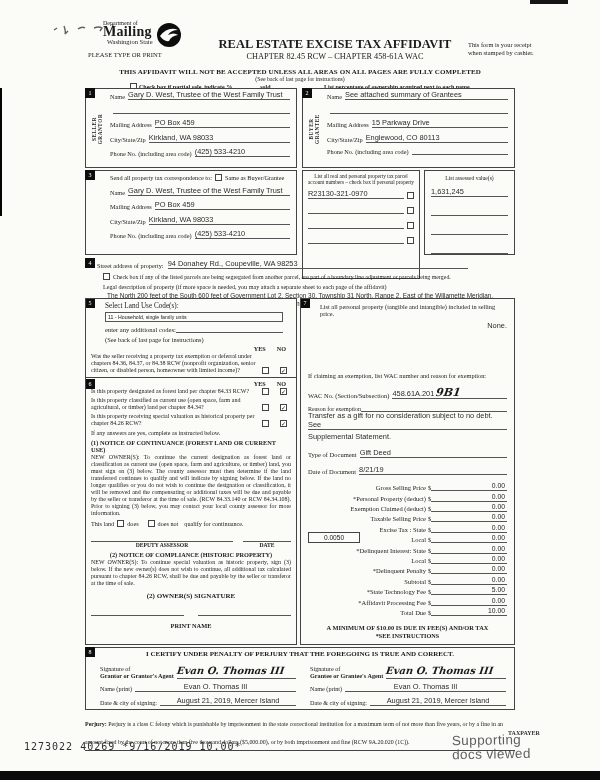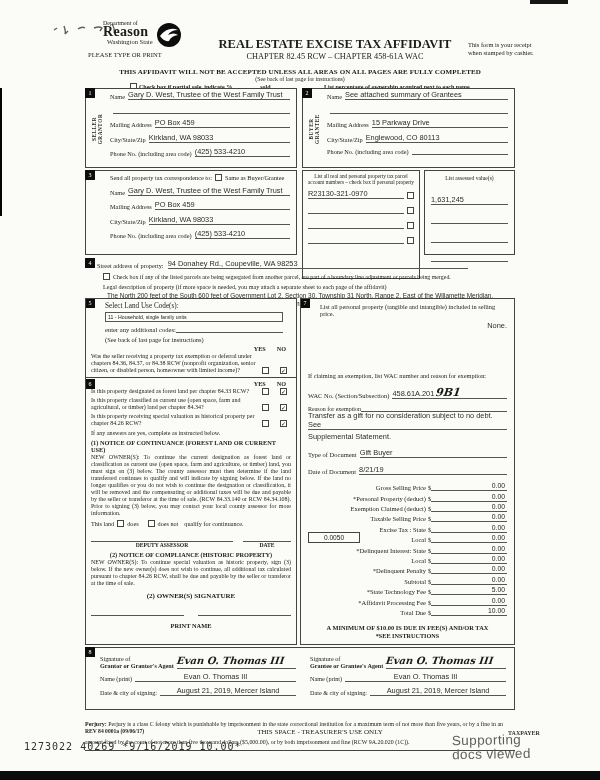--- a/index.html
+++ b/index.html
@@ -68,21 +68,21 @@
   <div class="edge-left"></div>
   <div class="bottom-bar"></div>
   <div class="tr-mark"></div>
   <svg style="position:absolute;left:50px;top:20px;" width="90" height="18" viewBox="0 0 90 18">
     <path d="M4 10 l3 -2 M14 6 q2 6 1 8 l3 -3 M28 9 q4 -3 7 -1 M44 8 q5 -2 8 0 l-2 3 M62 4 q3 5 2 9" stroke="#3a3a3a" stroke-width="1.4" fill="none" opacity="0.8"></path>
   </svg>
 
   <div class="logo-wrap">
     <div>
       <div class="dept1">Department of</div>
-      <div class="dept2">Reason</div>
+      <div class="dept2">Mailing</div>
       <div class="dept3">Washington State</div>
     </div>
     <svg width="26" height="26" viewBox="0 0 26 26" style="margin-left:3px;margin-top:2px;">
       <circle cx="13" cy="13" r="12" fill="#0d0d0d"></circle>
       <path d="M4 14 q8 -10 18 -6 q-7 0 -10 5 q6 -3 10 0 q-7 1 -9 6 q-5 1 -9 -5z" fill="#fbfbf8"></path>
     </svg>
   </div>
   <div class="title">REAL ESTATE EXCISE TAX AFFIDAVIT</div>
   <div class="chapter">CHAPTER 82.45 RCW – CHAPTER 458-61A WAC</div>
   <div class="receipt-note">
@@ -200,21 +200,21 @@
         <span class="cb"></span>
       </div>
     <div class="frow" style="margin:7px 5px 0 5px;gap:3px;">
         <span class="uf" style="flex:1;height:7px;"></span>
         <span class="cb"></span>
       </div>
   </div>
 
   <div class="bx" style="left:424px;top:170px;width:91px;height:85px;">
     <div class="center" style="font-size:5.6px;margin-top:4px;">List assessed value(s)</div>
-    <div class="uf fill" style="margin:14px 6px 0 6px;">1,631,245</div>
+    <div class="uf fill" style="margin:6px 6px 0 6px;">1,631,245</div>
     <div class="uf" style="margin:11px 6px 0 6px;height:7px;"></div>
     <div class="uf" style="margin:11px 6px 0 6px;height:7px;"></div>
     <div class="uf" style="margin:11px 6px 0 6px;height:7px;"></div>
   </div>
 
   <div style="position:absolute;left:85px;top:259px;width:430px;">
     <div class="frow" style="position:relative;padding-left:12px;">
       <div class="badge" style="left:0;top:-1px;">4</div>
       <span class="lbl">Street address of property:</span>
       <span class="uf fill" style="flex:1;margin-left:4px;max-width:300px;">94 Donahey Rd., Coupeville, WA 98253</span>
@@ -319,21 +319,21 @@
 
       <div class="frow" style="margin-top:5px;">
         <span style="font-size:6px;">Reason for exemption</span>
         <span class="uf" style="flex:1;height:7px;"></span>
       </div>
       <div class="uf fill" style="margin-top:-1px;">Transfer as a gift for no consideration subject to no debt. See</div>
       <div class="fill" style="margin-top:2px;">Supplemental Statement.</div>
 
       <div class="frow" style="margin-top:7px;">
         <span style="font-size:6.5px;">Type of Document</span>
-        <span class="uf fill" style="flex:1;margin-left:3px;">Gift Buyer</span>
+        <span class="uf fill" style="flex:1;margin-left:3px;">Gift Deed</span>
       </div>
       <div class="frow" style="margin-top:7px;">
         <span style="font-size:6.5px;">Date of Document</span>
         <span class="uf fill" style="flex:1;margin-left:3px;">8/21/19</span>
       </div>
 
       <div style="margin-top:6px;">
         <div class="feerow">
             <span class="feelabel">Gross Selling Price</span>
             <span class="dollar">$</span>
@@ -402,20 +402,21 @@
           </div>
       </div>
 
       <div class="b center" style="font-size:6.4px;margin-top:8px;">A MINIMUM OF $10.00 IS DUE IN FEE(S) AND/OR TAX</div>
       <div class="b center" style="font-size:6.2px;margin-top:1px;">*SEE INSTRUCTIONS</div>
     </div>
   </div>
 
   <div class="bx" style="left:85px;top:647px;width:430px;height:63px;">
     <div class="badge" style="left:-1px;top:-1px;">8</div>
+    <div class="b center" style="font-size:7px;margin-top:2px;">I CERTIFY UNDER PENALTY OF PERJURY THAT THE FOREGOING IS TRUE AND CORRECT.</div>
     <div style="display:flex;gap:14px;padding:2px 8px 0 14px;">
       <div style="flex:1;">
         <div class="frow">
           <span style="font-size:6.2px;line-height:7px;"><span>Signature of</span><br><span class="b">Grantor or Grantor's Agent</span></span>
           <span class="uf" style="flex:1;margin-left:3px;"><span class="hand">Evan O. Thomas III</span></span>
         </div>
         <div class="frow" style="margin-top:3px;">
             <span style="font-size:6.2px;">Name (print)</span>
             <span class="uf fill center" style="flex:1;margin-left:3px;">Evan O. Thomas III</span>
           </div>
@@ -438,25 +439,20 @@
             <span class="uf fill center" style="flex:1;margin-left:3px;">August 21, 2019, Mercer Island</span>
           </div>
       </div>
     </div>
   </div>
 
   <div style="position:absolute;left:85px;top:712px;width:430px;border-bottom:1px solid #444;padding-bottom:2px;">
     <span class="tiny"><span class="b">Perjury:</span> <span>Perjury is a class C felony which is punishable by imprisonment in the state correctional institution for a maximum term of not more than five years, or by a fine in an amount fixed by the court of not more than five thousand dollars ($5,000.00), or by both imprisonment and fine (RCW 9A.20.020 (1C)).</span></span>
   </div>
 
-  <div style="position:absolute;left:85px;top:728px;width:430px;display:flex;">
-    <span class="b" style="font-size:5.6px;width:120px;">REV 84 0001a (09/06/17)</span>
-    <span style="flex:1;text-align:center;font-size:7px;">THIS SPACE - TREASURER'S USE ONLY</span>
-    <span style="width:80px;"></span>
-  </div>
   <div class="taxpayer">TAXPAYER</div>
   <div class="stamp">
     <div>Supporting</div>
     <div>docs viewed</div>
   </div>
   <div class="receipt-print">1273022 40269 *9/16/2019 10.00*</div>
 
 </div>
 
 </body></html>

